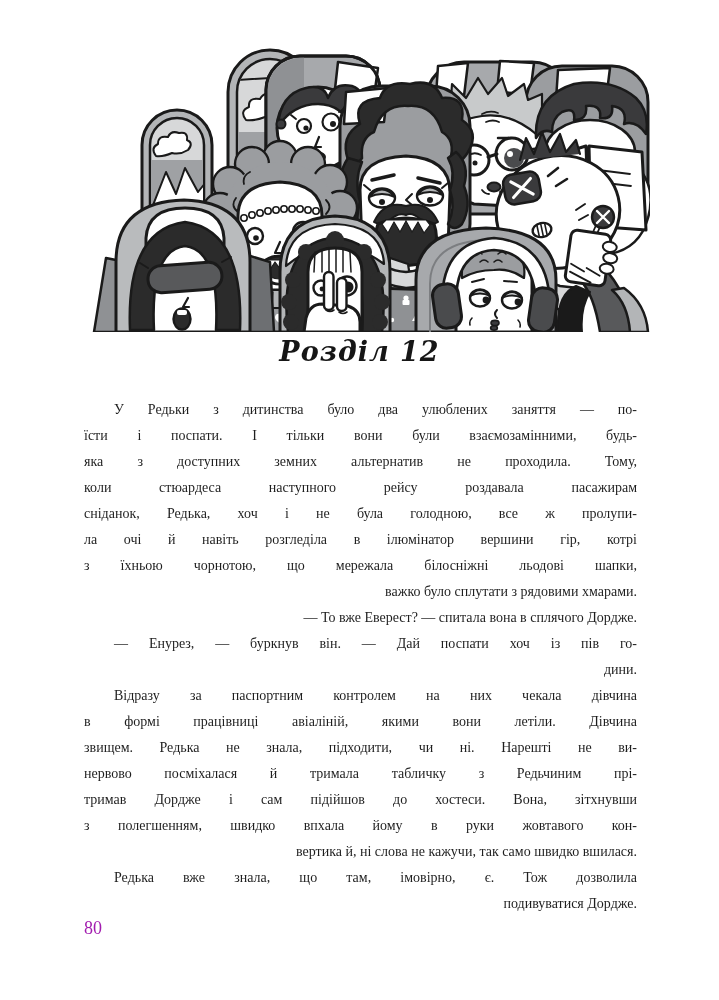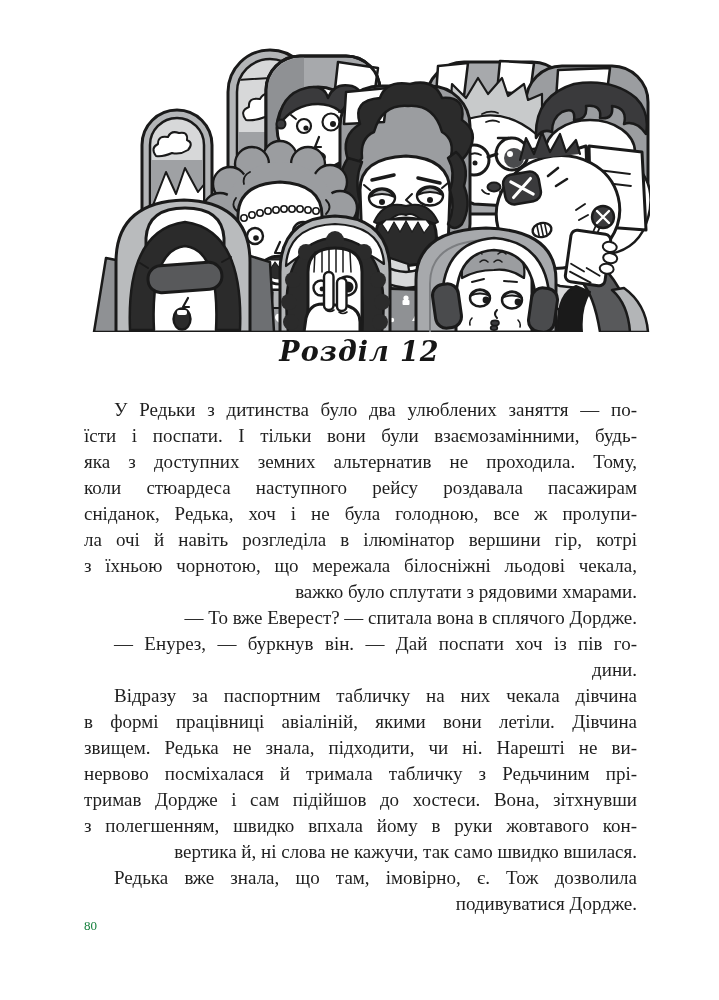--- a/index.html
+++ b/index.html
@@ -10,27 +10,27 @@
   .illustration{
     position:absolute;left:90px;top:40px;width:560px;height:292px;margin:0;
   }
   .chapter-title{
     position:absolute;left:0;top:336px;width:100%;text-align:center;
     font-family:"DejaVu Serif", serif;font-style:italic;font-weight:bold;
     font-size:27px;letter-spacing:1px;color:#161616;
   }
   .body-text{
     position:absolute;left:84px;top:397px;width:553px;
-    font-size:19px;line-height:26px;
+    font-size:14px;line-height:26px;
   }
   .line{height:26px;overflow:hidden;white-space:normal;text-align:right;}
   .line.j{text-align:justify;text-align-last:justify;}
   .line.indent{text-indent:30px;}
   .page-number{
-    position:absolute;left:84px;top:918px;font-size:13px;color:#15803d;
+    position:absolute;left:84px;top:918px;font-size:18px;color:#a21caf;
   }
 </style>
 </head>
 <body>
 
 <div class="page">
 
   <figure class="illustration">
     <svg width="560" height="292" viewBox="0 0 560 292" role="img" aria-label="Чорно-біла карикатура: пасажири літака в кріслах, в ілюмінаторах видно засніжені гори">
       <g fill="none" stroke="#1a1a1a" stroke-width="3" stroke-linecap="round" stroke-linejoin="round">
@@ -353,26 +353,26 @@
 
   <div class="chapter-title">Розділ 12</div>
 
   <div class="body-text">
     <div class="line j indent">У Редьки з дитинства було два улюблених заняття — по-</div>
     <div class="line j">їсти і поспати. І тільки вони були взаємозамінними, будь-</div>
     <div class="line j">яка з доступних земних альтернатив не проходила. Тому,</div>
     <div class="line j">коли стюардеса наступного рейсу роздавала пасажирам</div>
     <div class="line j">сніданок, Редька, хоч і не була голодною, все ж пролупи-</div>
     <div class="line j">ла очі й навіть розгледіла в ілюмінатор вершини гір, котрі</div>
-    <div class="line j">з їхньою чорнотою, що мережала білосніжні льодові чекала,</div>
+    <div class="line j">з їхньою чорнотою, що мережала білосніжні льодові шапки,</div>
     <div class="line">важко було сплутати з рядовими хмарами.</div>
     <div class="line indent">— То вже Еверест? — спитала вона в сплячого Дордже.</div>
     <div class="line j indent">— Енурез, — буркнув він. — Дай поспати хоч із пів го-</div>
     <div class="line">дини.</div>
-    <div class="line j indent">Відразу за паспортним табличку на них чекала дівчина</div>
+    <div class="line j indent">Відразу за паспортним контролем на них чекала дівчина</div>
     <div class="line j">в формі працівниці авіаліній, якими вони летіли. Дівчина</div>
     <div class="line j">звищем. Редька не знала, підходити, чи ні. Нарешті не ви-</div>
     <div class="line j">нервово посміхалася й тримала табличку з Редьчиним прі-</div>
     <div class="line j">тримав Дордже і сам підійшов до хостеси. Вона, зітхнувши</div>
     <div class="line j">з полегшенням, швидко впхала йому в руки жовтавого кон-</div>
     <div class="line">вертика й, ні слова не кажучи, так само швидко вшилася.</div>
     <div class="line j indent">Редька вже знала, що там, імовірно, є. Тож дозволила</div>
     <div class="line">подивуватися Дордже.</div>
   </div>
 

